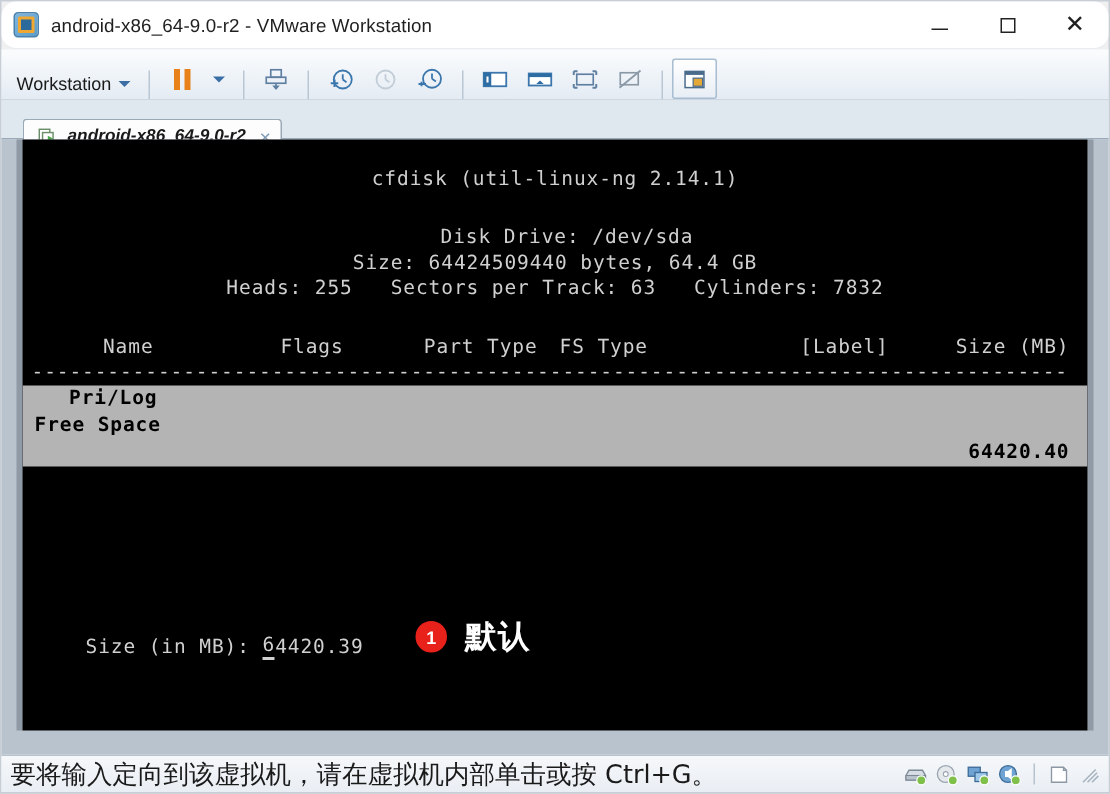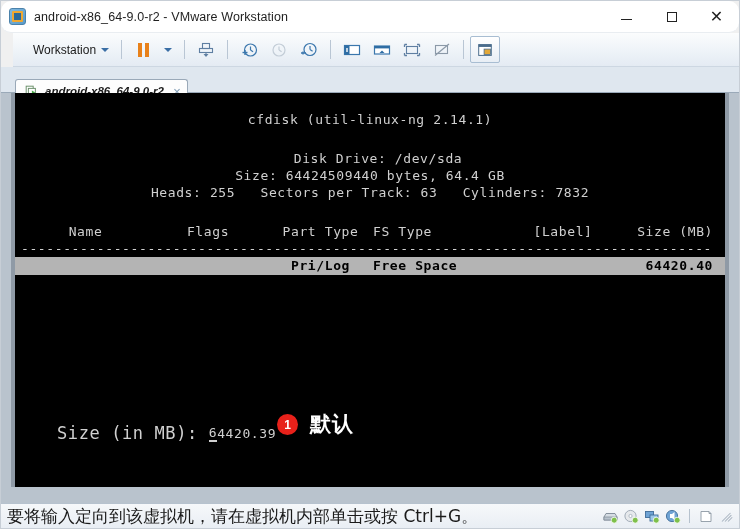--- a/index.html
+++ b/index.html
@@ -106,24 +106,23 @@
     color: #222;
     line-height: 1;
   }
 
   
   #toolbar {
     height: 33px;
     min-height: 33px;
     background: linear-gradient(180deg,#fbfcfd 0%,#eef3f8 55%,#e4ebf3 100%);
     display: flex;
-    align-items: center;
-    padding: 0 16px;
+    align-items: flex-end;
+    padding: 0 6px;
     border-bottom: 1px solid #cdd7e2;
-    margin-left: 12px;
   }
   #workstation-menu {
     display: flex;
     align-items: center;
     gap: 5px;
     font-size: 12px;
     color: #1a1a1a;
     padding: 3px 6px 3px 4px;
     cursor: default;
     white-space: nowrap;
@@ -299,33 +298,34 @@
   #cf-selected-row {
     background: #b4b4b4;
     color: #000000;
     display: flex;
     font-size: 13px;
     line-height: 18px;
     letter-spacing: 0.6px;
     white-space: pre;
     padding: 0 8px;
     font-weight: bold;
+    flex-direction: column;
   }
 
   #cf-prompt {
     position: absolute;
     left: 42px;
     top: 330px;
     display: flex;
     align-items: center;
     gap: 0;
     white-space: pre;
   }
   #cf-prompt .ptext {
-    font-size: 17px;
+    font-size: 13px;
     letter-spacing: 0.6px;
     color: #d0d0d0;
   }
   #cf-prompt .pval {
     font-size: 13px;
     letter-spacing: 0.6px;
     color: #d0d0d0;
   }
   #cf-prompt .cursor-char {
     border-bottom: 2px solid #d0d0d0;

